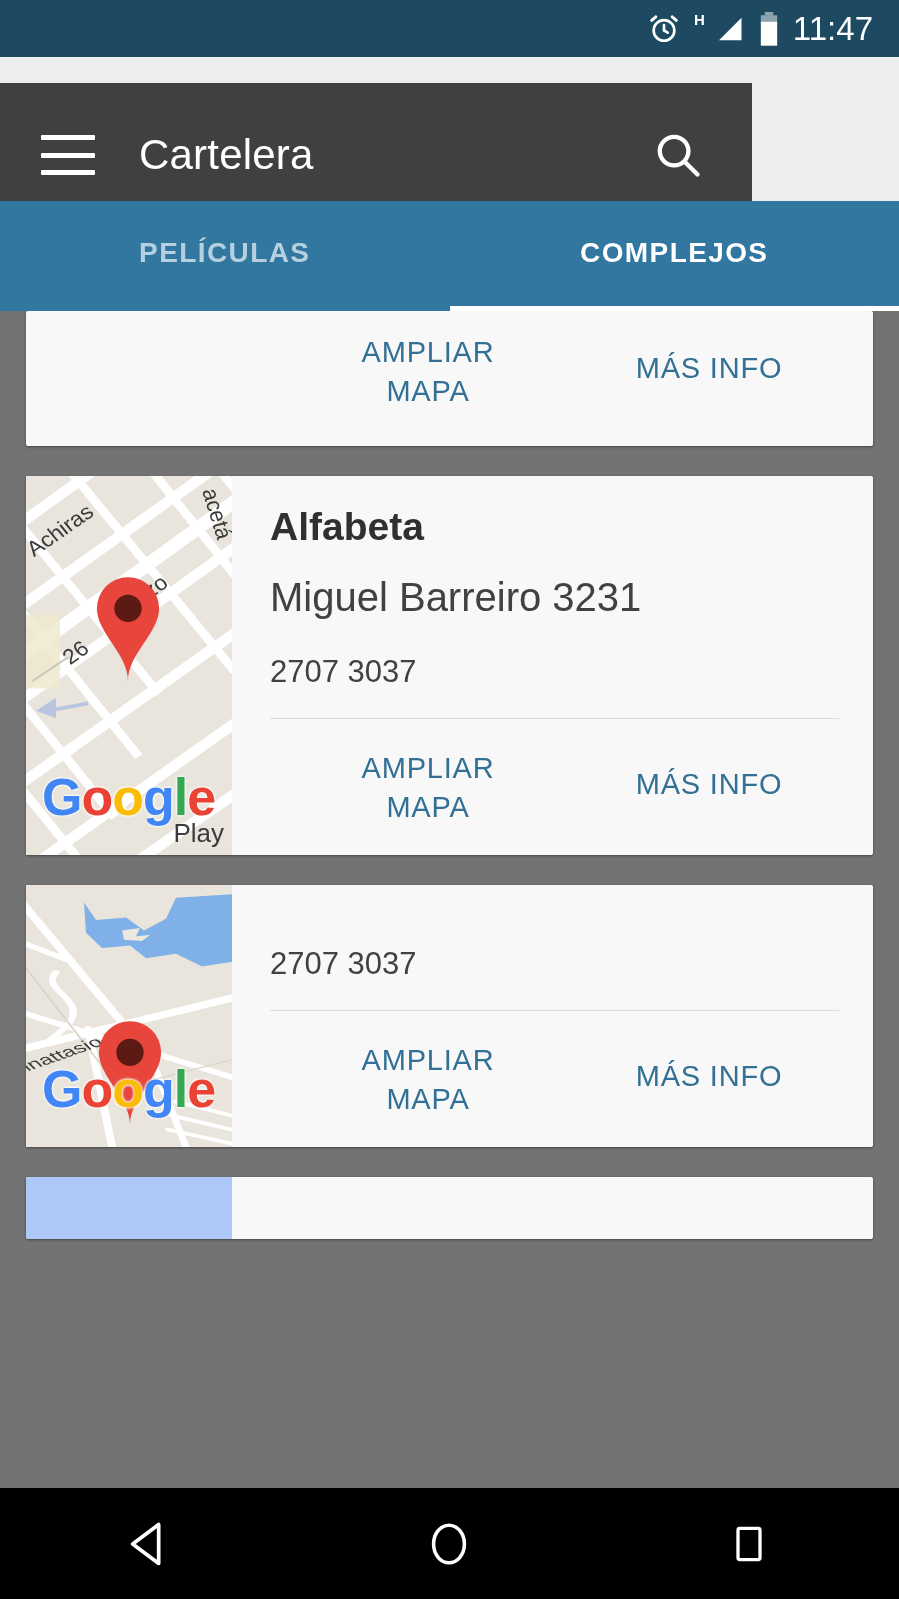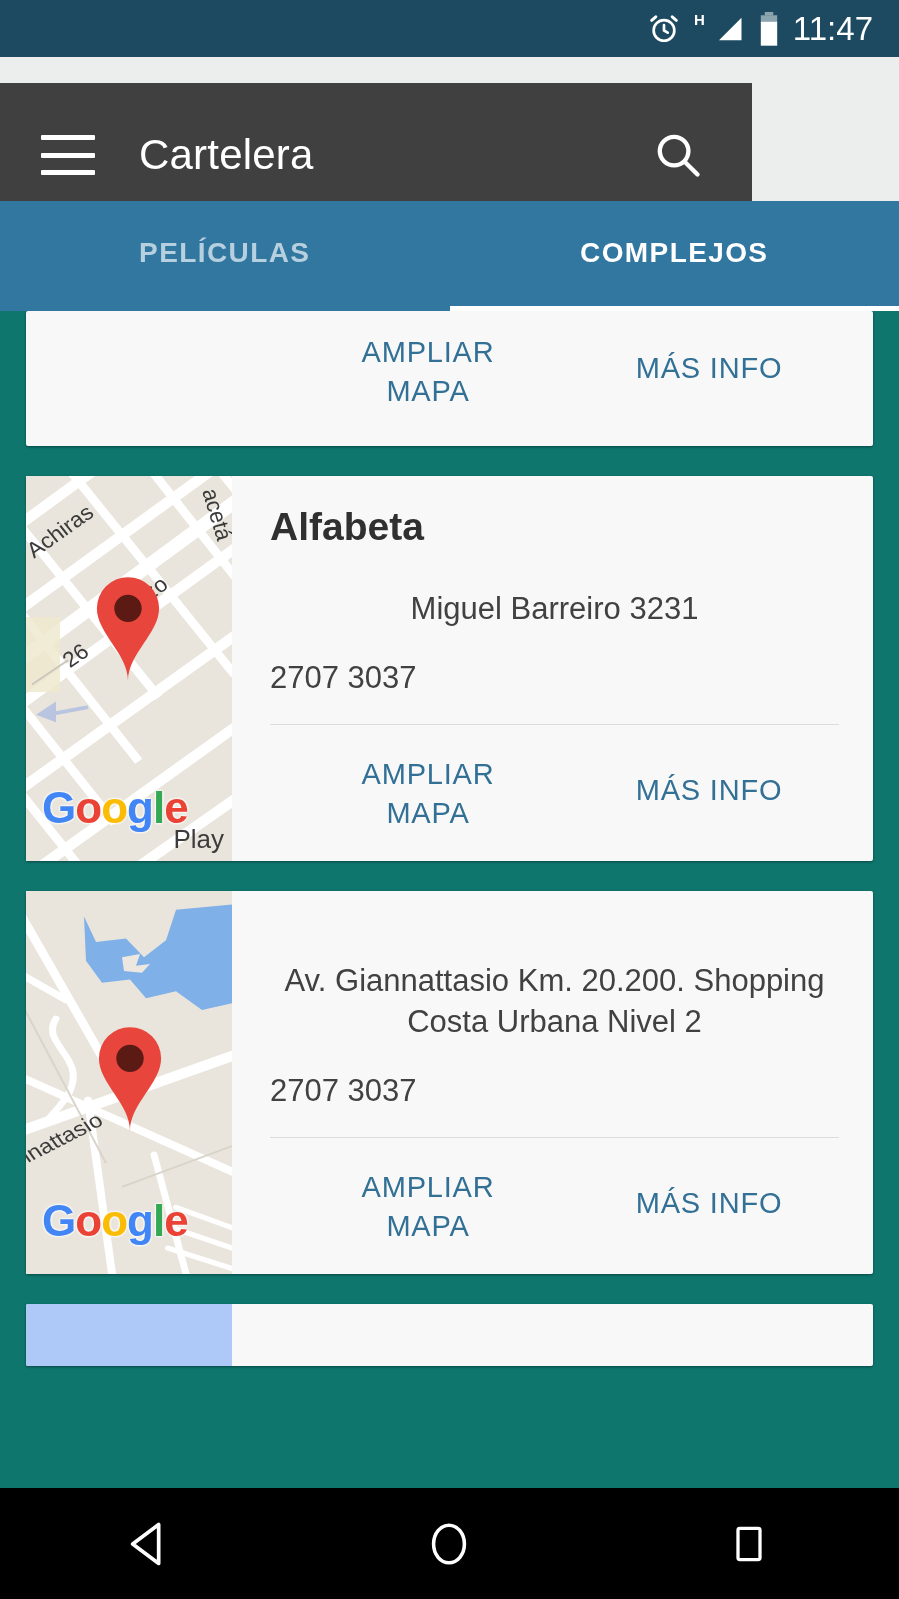--- a/index.html
+++ b/index.html
@@ -47,33 +47,33 @@
   }
   .tab.inactive { color: #b7d0e0; }
   .tab.active { color: #ffffff; }
   .tab.active::after {
     content:""; position:absolute; left: 0; right: 0; bottom: 0; height: 5px; background:#fff;
   }
 
   
   #list {
     position: absolute; top: 311px; left: 0; width: 899px; height: 1177px;
-    background: #0f766e; overflow: hidden;
+    background: #737373; overflow: hidden;
   }
   .card {
     position: relative; margin: 0 26px 30px 26px; background: #f8f8f8;
     display: flex; border-radius: 2px;
     box-shadow: 0 1px 3px rgba(0,0,0,0.26), 0 1px 2px rgba(0,0,0,0.16);
   }
   .card.first { margin-top: 0; }
   .map-thumb { width: 206px; flex: 0 0 206px; position: relative; overflow: hidden; background:#e9e5dc; }
   .map-thumb.blank { background: #aec8f8; }
   .card-body { flex: 1; padding: 30px 34px 0 38px; display:flex; flex-direction: column; }
   .venue-name { font-size: 39px; font-weight: bold; color:#303030; line-height: 1.1; }
-  .venue-address { font-size: 31px; color:#414141; line-height: 1.30; margin-top: 40px; text-align: center; }
+  .venue-address { font-size: 40px; color:#414141; line-height: 1.30; margin-top: 22px; }
   .venue-phone { font-size: 31px; color:#414141; line-height: 1.25; margin-top: 30px; }
   .divider { height: 1px; background: #dcdcdc; margin-top: 26px; }
   .actions { display:flex; align-items: flex-start; padding: 30px 0 28px 0; }
   .action-btn {
     color: #327096; font-size: 29px; font-weight: 500; letter-spacing: 0.8px;
     text-align: center; cursor: pointer; line-height: 1.35; background: none; border:none;
     font-family: "Liberation Sans", sans-serif; padding: 0;
   }
   #alfabeta-ampliar, #costaurbana-ampliar, #card1-ampliar { width: 200px; margin-left: 58px; }
   #alfabeta-masinfo, #costaurbana-masinfo, #card1-masinfo { width: 230px; margin-left: 66px; margin-top: 16px; }
@@ -83,21 +83,21 @@
   .card.clipped-top .card-body { padding-top: 0; }
   .card.clipped-top .actions { padding-top: 22px; }
   .card.clipped-bottom { height: 62px; overflow: hidden; }
 
   
   .gwm { position:absolute; left: 14px; bottom: 14px; font-size: 34px; font-weight: bold;
          font-family: "Liberation Sans", sans-serif; letter-spacing: -1px;
          text-shadow: 0 0 3px #fff, 0 0 3px #fff, 0 0 2px #fff; }
   .gwm .g1{color:#4285F4}.gwm .o1{color:#EA4335}.gwm .o2{color:#FBBC05}
   .gwm .g2{color:#4285F4}.gwm .l1{color:#34A853}.gwm .e1{color:#EA4335}
-  .gwm-big { font-size: 44px; left: 16px; bottom: 28px; }
+  .gwm-big { font-size: 52px; left: 16px; bottom: 28px; }
   .play-label { position:absolute; right: 8px; bottom: 6px; font-size: 26px; color:#3c3c3c;
                 font-family:"Liberation Sans", sans-serif; }
 
   
   .map-svg { position:absolute; inset: 0; width: 100%; height: 100%; }
   .pin { position:absolute; }
 
   
   #navbar {
     position:absolute; bottom: 0; left: 0; width: 899px; height: 111px;
@@ -249,21 +249,20 @@
             <text x="2" y="320" transform="rotate(-31 2 320)">inattasio</text>
           </g>
         </svg>
         <svg class="pin" style="left:62px; top:130px;" width="84" height="112" viewBox="0 0 40 54">
           <path d="M20 53 C20 40 35 30 35 18 A15 15 0 1 0 5 18 C5 30 20 40 20 53 Z" fill="#e8453c"></path>
           <circle cx="20" cy="18" r="6.6" fill="#5c1a14"></circle>
         </svg>
         <div class="gwm gwm-big"><span class="g1">G</span><span class="o1">o</span><span class="o2">o</span><span class="g2">g</span><span class="l1">l</span><span class="e1">e</span></div>
       </div>
       <div class="card-body">
-        <div class="venue-address">Av. Giannattasio Km. 20.200. Shopping Costa Urbana Nivel 2</div>
         <div class="venue-phone">2707 3037</div>
         <div class="divider"></div>
         <div class="actions">
           <button class="action-btn" id="costaurbana-ampliar"><span>AMPLIAR</span><br><span>MAPA</span></button>
           <button class="action-btn" id="costaurbana-masinfo">MÁS INFO</button>
         </div>
       </div>
     </div>
 
     <div class="card clipped-bottom">

